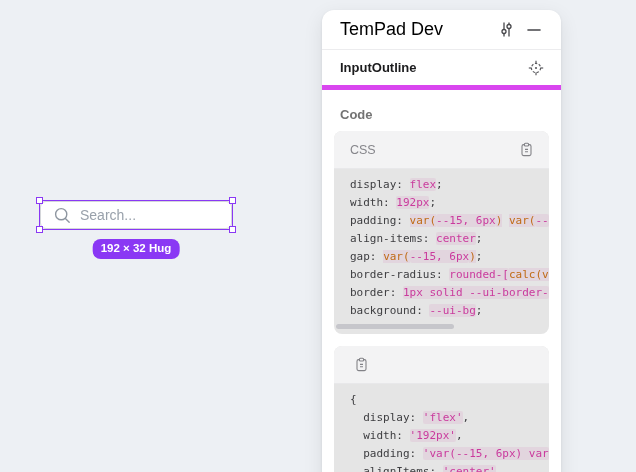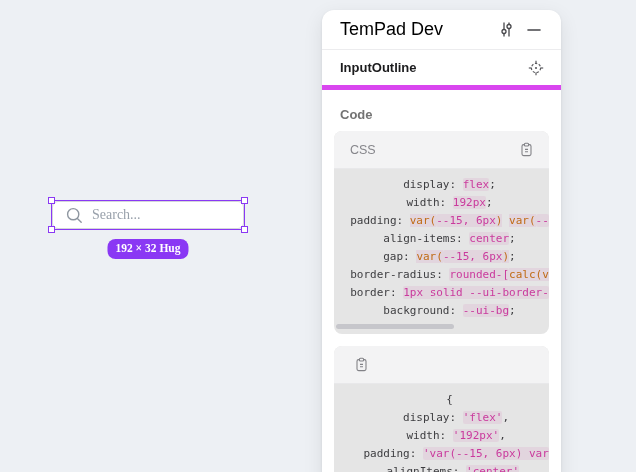--- a/index.html
+++ b/index.html
@@ -11,21 +11,21 @@
   *{box-sizing:border-box;}
   html,body{margin:0;padding:0;}
   body{
     width:636px;height:472px;position:relative;overflow:hidden;
     background:#edf0f4;
     font-family:"Liberation Sans",sans-serif;
     -webkit-font-smoothing:antialiased;
   }
 
   
-  .component-wrap{position:absolute;left:52px;top:201px;width:192px;height:28px;font-family:Liberation Serif, serif;}
+  .component-wrap{position:absolute;left:40px;top:201px;width:192px;height:28px;}
   .search-input{
     position:absolute;inset:0;background:#ffffff;
     border:1px solid #d4d6da;border-radius:6px;
     display:flex;align-items:center;gap:9px;padding:0 10px 0 13px;
   }
   .search-input .placeholder{color:#99a1ab;font-size:14px;line-height:1;}
   .sel-outline{position:absolute;inset:-1px;border:1px solid var(--accent);pointer-events:none;}
   .handle{position:absolute;width:7px;height:7px;background:#fff;border:1px solid var(--accent);}
   .handle.nw{left:-4px;top:-4px;} .handle.ne{right:-4px;top:-4px;}
   .handle.sw{left:-4px;bottom:-4px;} .handle.se{right:-4px;bottom:-4px;}
@@ -62,21 +62,21 @@
   .code-card + .code-card{margin-top:12px;}
   .card-header{
     display:flex;align-items:center;height:38px;background:#f3f3f4;
     padding:0 12px 0 16px;border-bottom:1px solid #e8e8ea;
   }
   .card-label{flex:1;font-size:12.5px;color:#86868b;}
   .code-area{
     padding:7px 0 0 16px;
     font-family:"DejaVu Sans Mono","Liberation Mono",monospace;
     font-size:11px;line-height:18px;color:#3d3d40;
-    white-space:pre;overflow:hidden;text-align:center;
+    white-space:pre;overflow:hidden;
   }
   .code-line{height:18px;overflow:hidden;}
   .tok-v{color:var(--token-value);background:var(--token-bg);border-radius:2px;}
   .tok-f{color:var(--token-func);background:var(--token-bg);}
   .scrollbar-track{height:12px;position:relative;margin-top:2px;}
   .scrollbar-thumb{
     position:absolute;left:2px;top:2px;width:118px;height:5px;
     background:#c6c6cb;border-radius:3px;cursor:pointer;
   }
   svg{display:block;}

